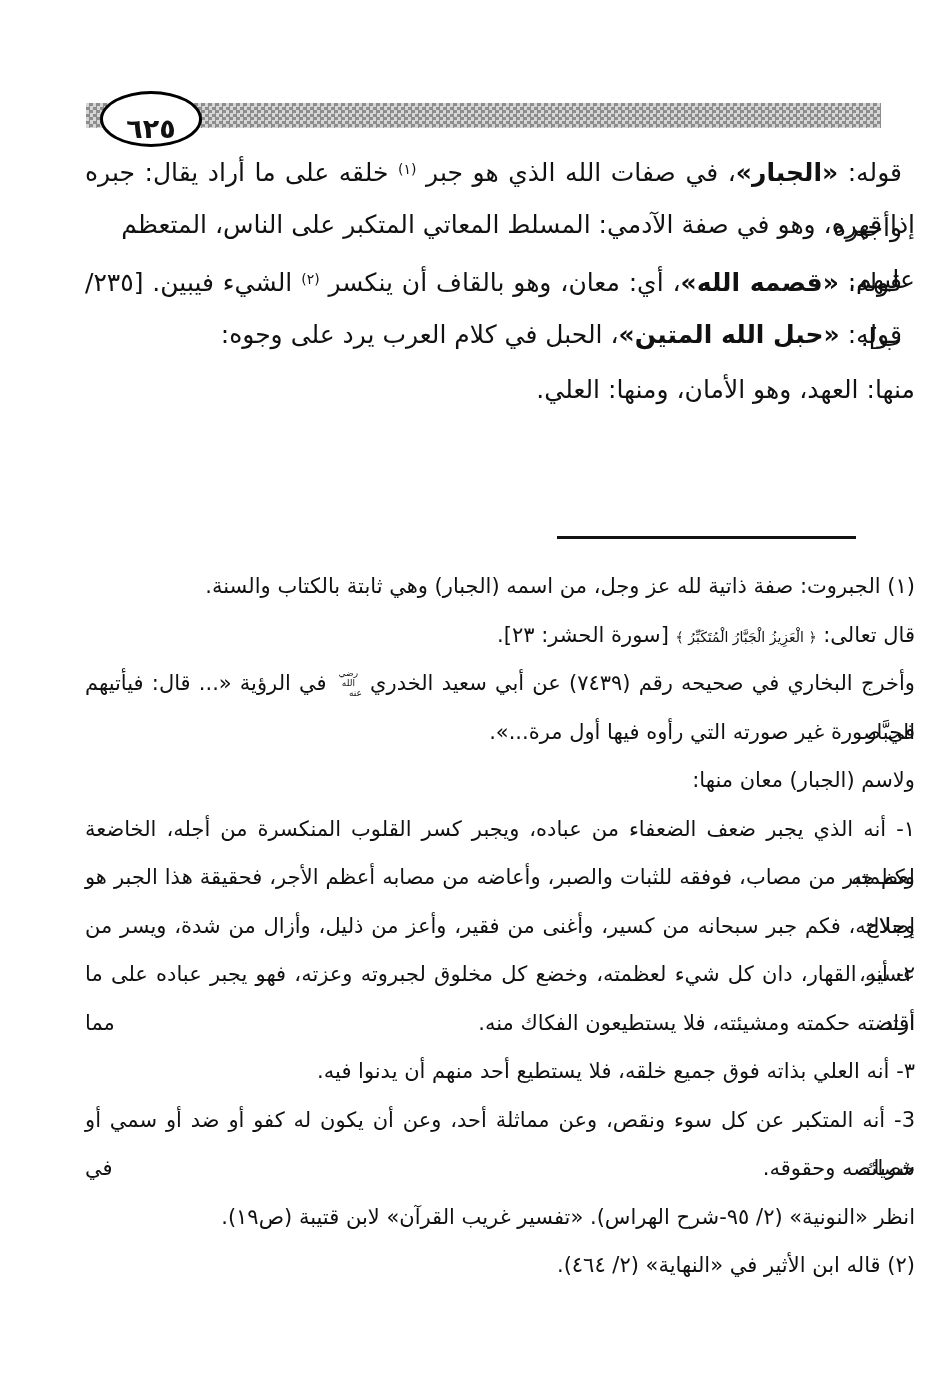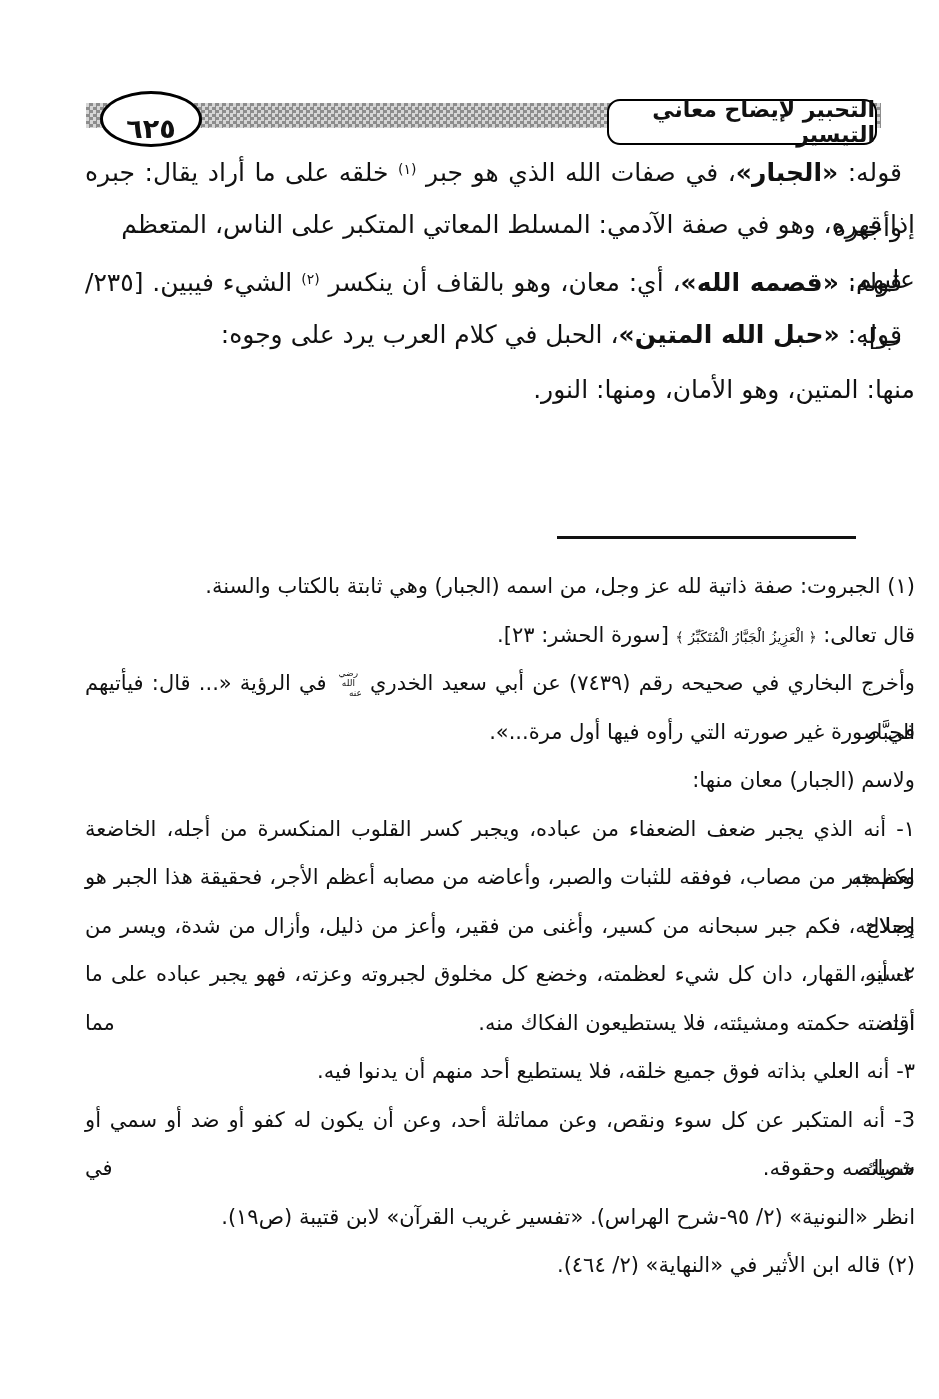--- a/index.html
+++ b/index.html
@@ -56,39 +56,36 @@
 </style>
 </head>
 <body>
 
 <div class="page">
 
   <div class="band"></div>
   <div class="oval">
     <span>٦٢٥</span>
   </div>
-  <div class="titlebox">
-    <span>التحبير لإيضاح معاني التيسير</span>
-  </div>
 
   <div class="body-text">
     <div class="bl just ind">
       <span>قوله: </span><span class="b">«الجبار»</span><span>، في صفات الله الذي هو جبر </span><span class="sup">(١)</span><span> خلقه على ما أراد يقال: جبره وأجبره</span>
     </div>
     <div class="bl">
       <span>إذا قهره، وهو في صفة الآدمي: المسلط المعاتي المتكبر على الناس، المتعظم عليهم.</span>
     </div>
     <div class="bl just ind">
       <span>قوله: </span><span class="b">«قصمه الله»</span><span>، أي: معان، وهو بالقاف أن ينكسر </span><span class="sup">(٢)</span><span> الشيء فيبين. [٢٣٥/ب].</span>
     </div>
     <div class="bl ind">
       <span>قوله: </span><span class="b">«حبل الله المتين»</span><span>، الحبل في كلام العرب يرد على وجوه:</span>
     </div>
     <div class="bl">
-      <span>منها: المتين، وهو الأمان، ومنها: النور.</span>
+      <span>منها: العهد، وهو الأمان، ومنها: العلي.</span>
     </div>
   </div>
 
   <div class="rule"></div>
 
   <div class="footnotes">
     <div class="fl">
       <span>(١) الجبروت: صفة ذاتية لله عز وجل، من اسمه (الجبار) وهي ثابتة بالكتاب والسنة.</span>
     </div>
     <div class="fl">

